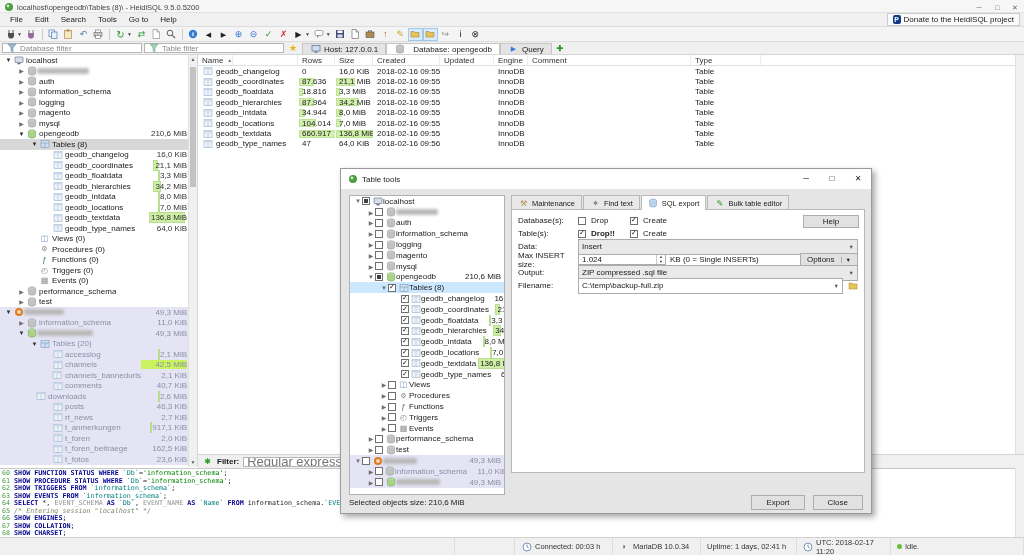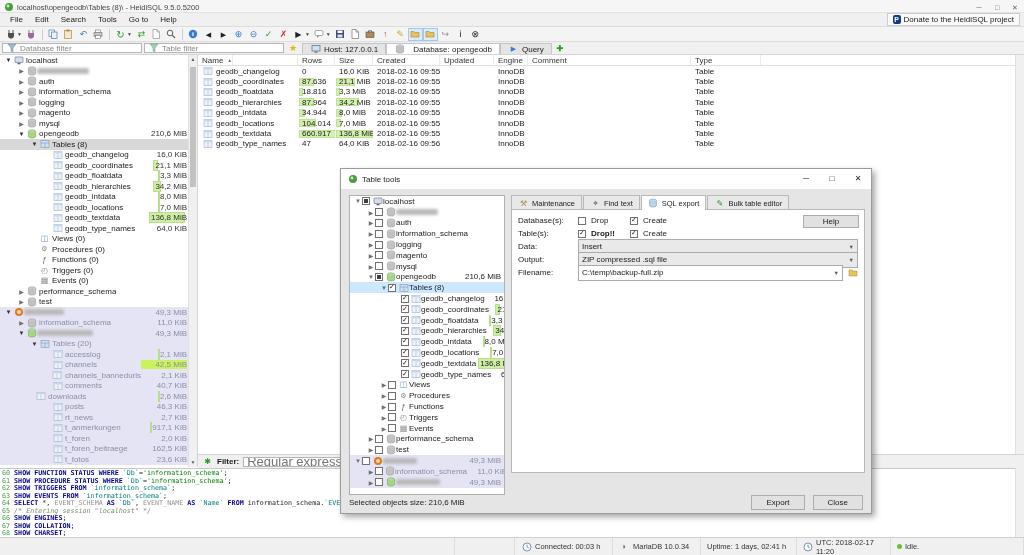--- a/index.html
+++ b/index.html
@@ -1382,20 +1382,32 @@
             </span>
         </div>
         <div class="frow">
           <span class="flabel">Data:</span>
           <span class="combo">
               <span>Insert</span>
               <span class="ca">▼</span>
             </span>
         </div>
         <div class="frow">
+          <span class="flabel">Max INSERT size:</span>
+          <span class="spin">
+            <span class="val">1.024</span>
+            <span class="ud">▲<br>▼</span>
+          </span>
+          <span style="flex:1;">KB (0 = Single INSERTs)</span>
+          <span class="btn" style="display:flex;align-items:center;gap:6px;padding:1px 6px;">
+            <span>Options</span>
+              <span class="ca" style="font-size:5.5px;border-left:1px solid #adadad;padding-left:4px;">▼</span>
+          </span>
+        </div>
+        <div class="frow">
           <span class="flabel">Output:</span>
           <span class="combo">
               <span>ZIP compressed .sql file</span>
               <span class="ca">▼</span>
             </span>
         </div>
         <div class="frow">
           <span class="flabel">Filename:</span>
           <span class="combo white">
               <span>C:\temp\backup-full.zip</span>

